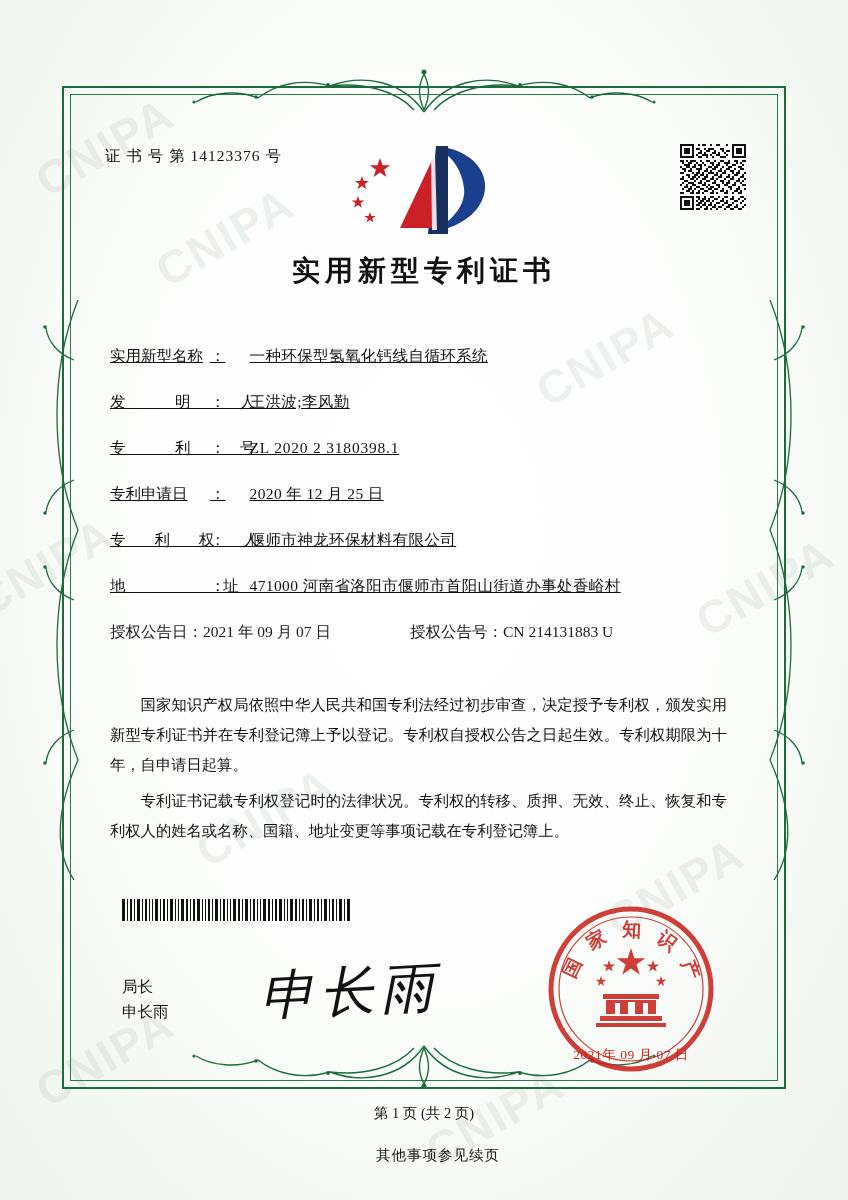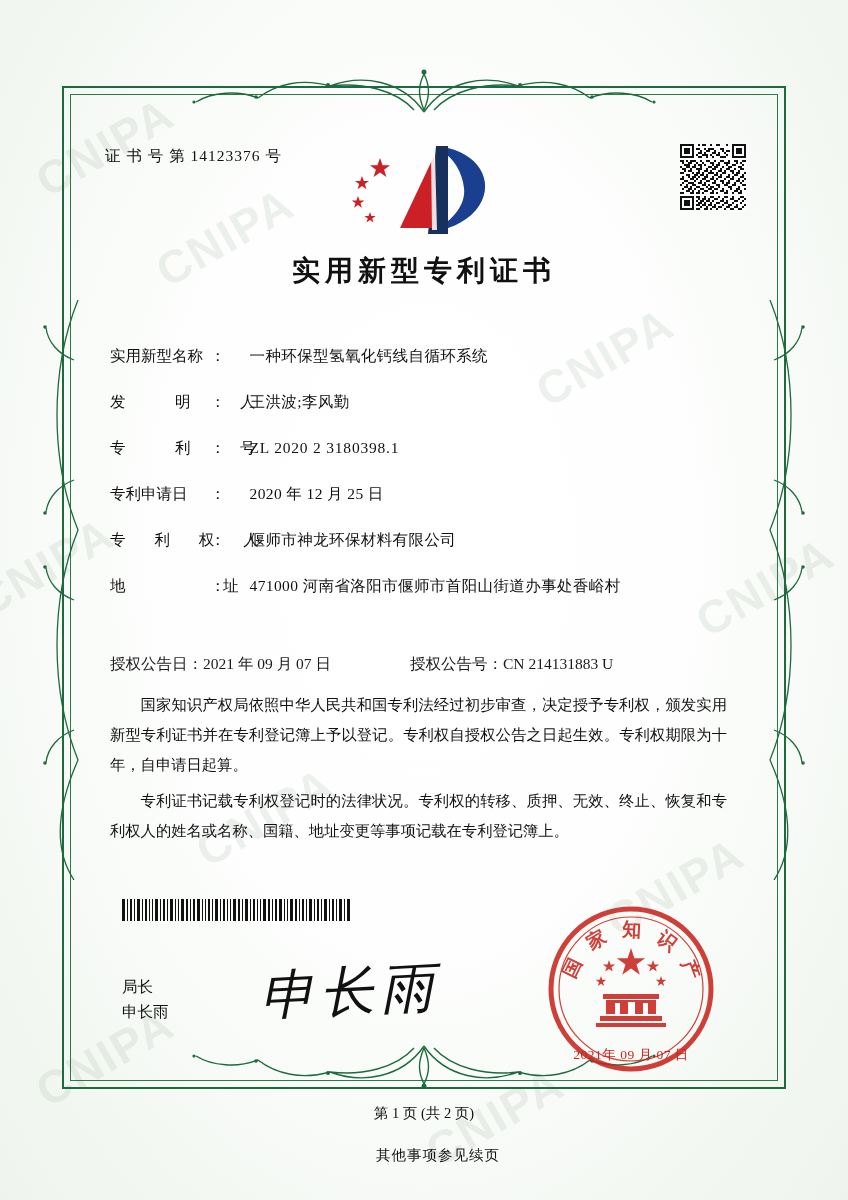--- a/index.html
+++ b/index.html
@@ -122,20 +122,21 @@
     left: 40px;
     top: 252px;
     width: 630px;
   }
   .field-row {
     display: flex;
     align-items: baseline;
     margin-bottom: 25px;
     font-size: 15.5px;
     color: #111;
+    text-decoration: underline;
   }
   .field-label {
     width: 100px;
     flex: 0 0 100px;
     letter-spacing: 0;
     white-space: nowrap;
   }
   .field-label.sp-4 { letter-spacing: 12.5px; }
   .field-label.sp-5 { letter-spacing: 17px; }
   .field-label.sp-addr { letter-spacing: 41px; }
@@ -147,21 +148,21 @@
   }
   .field-value.mono { font-family: "Liberation Serif", serif; letter-spacing: 0.8px; }
 
   .dual-row {
     display: flex;
     align-items: baseline;
     font-size: 15.5px;
     margin-bottom: 22px;
   }
   .dual-left { width: 300px; flex: 0 0 300px; }
-  .dual-right { flex: 1; margin-top: 32px; }
+  .dual-right { flex: 1; }
 
   .paragraphs {
     position: absolute;
     left: 40px;
     top: 596px;
     width: 630px;
     font-size: 15.3px;
     line-height: 30px;
     color: #111;
     text-align: justify;

